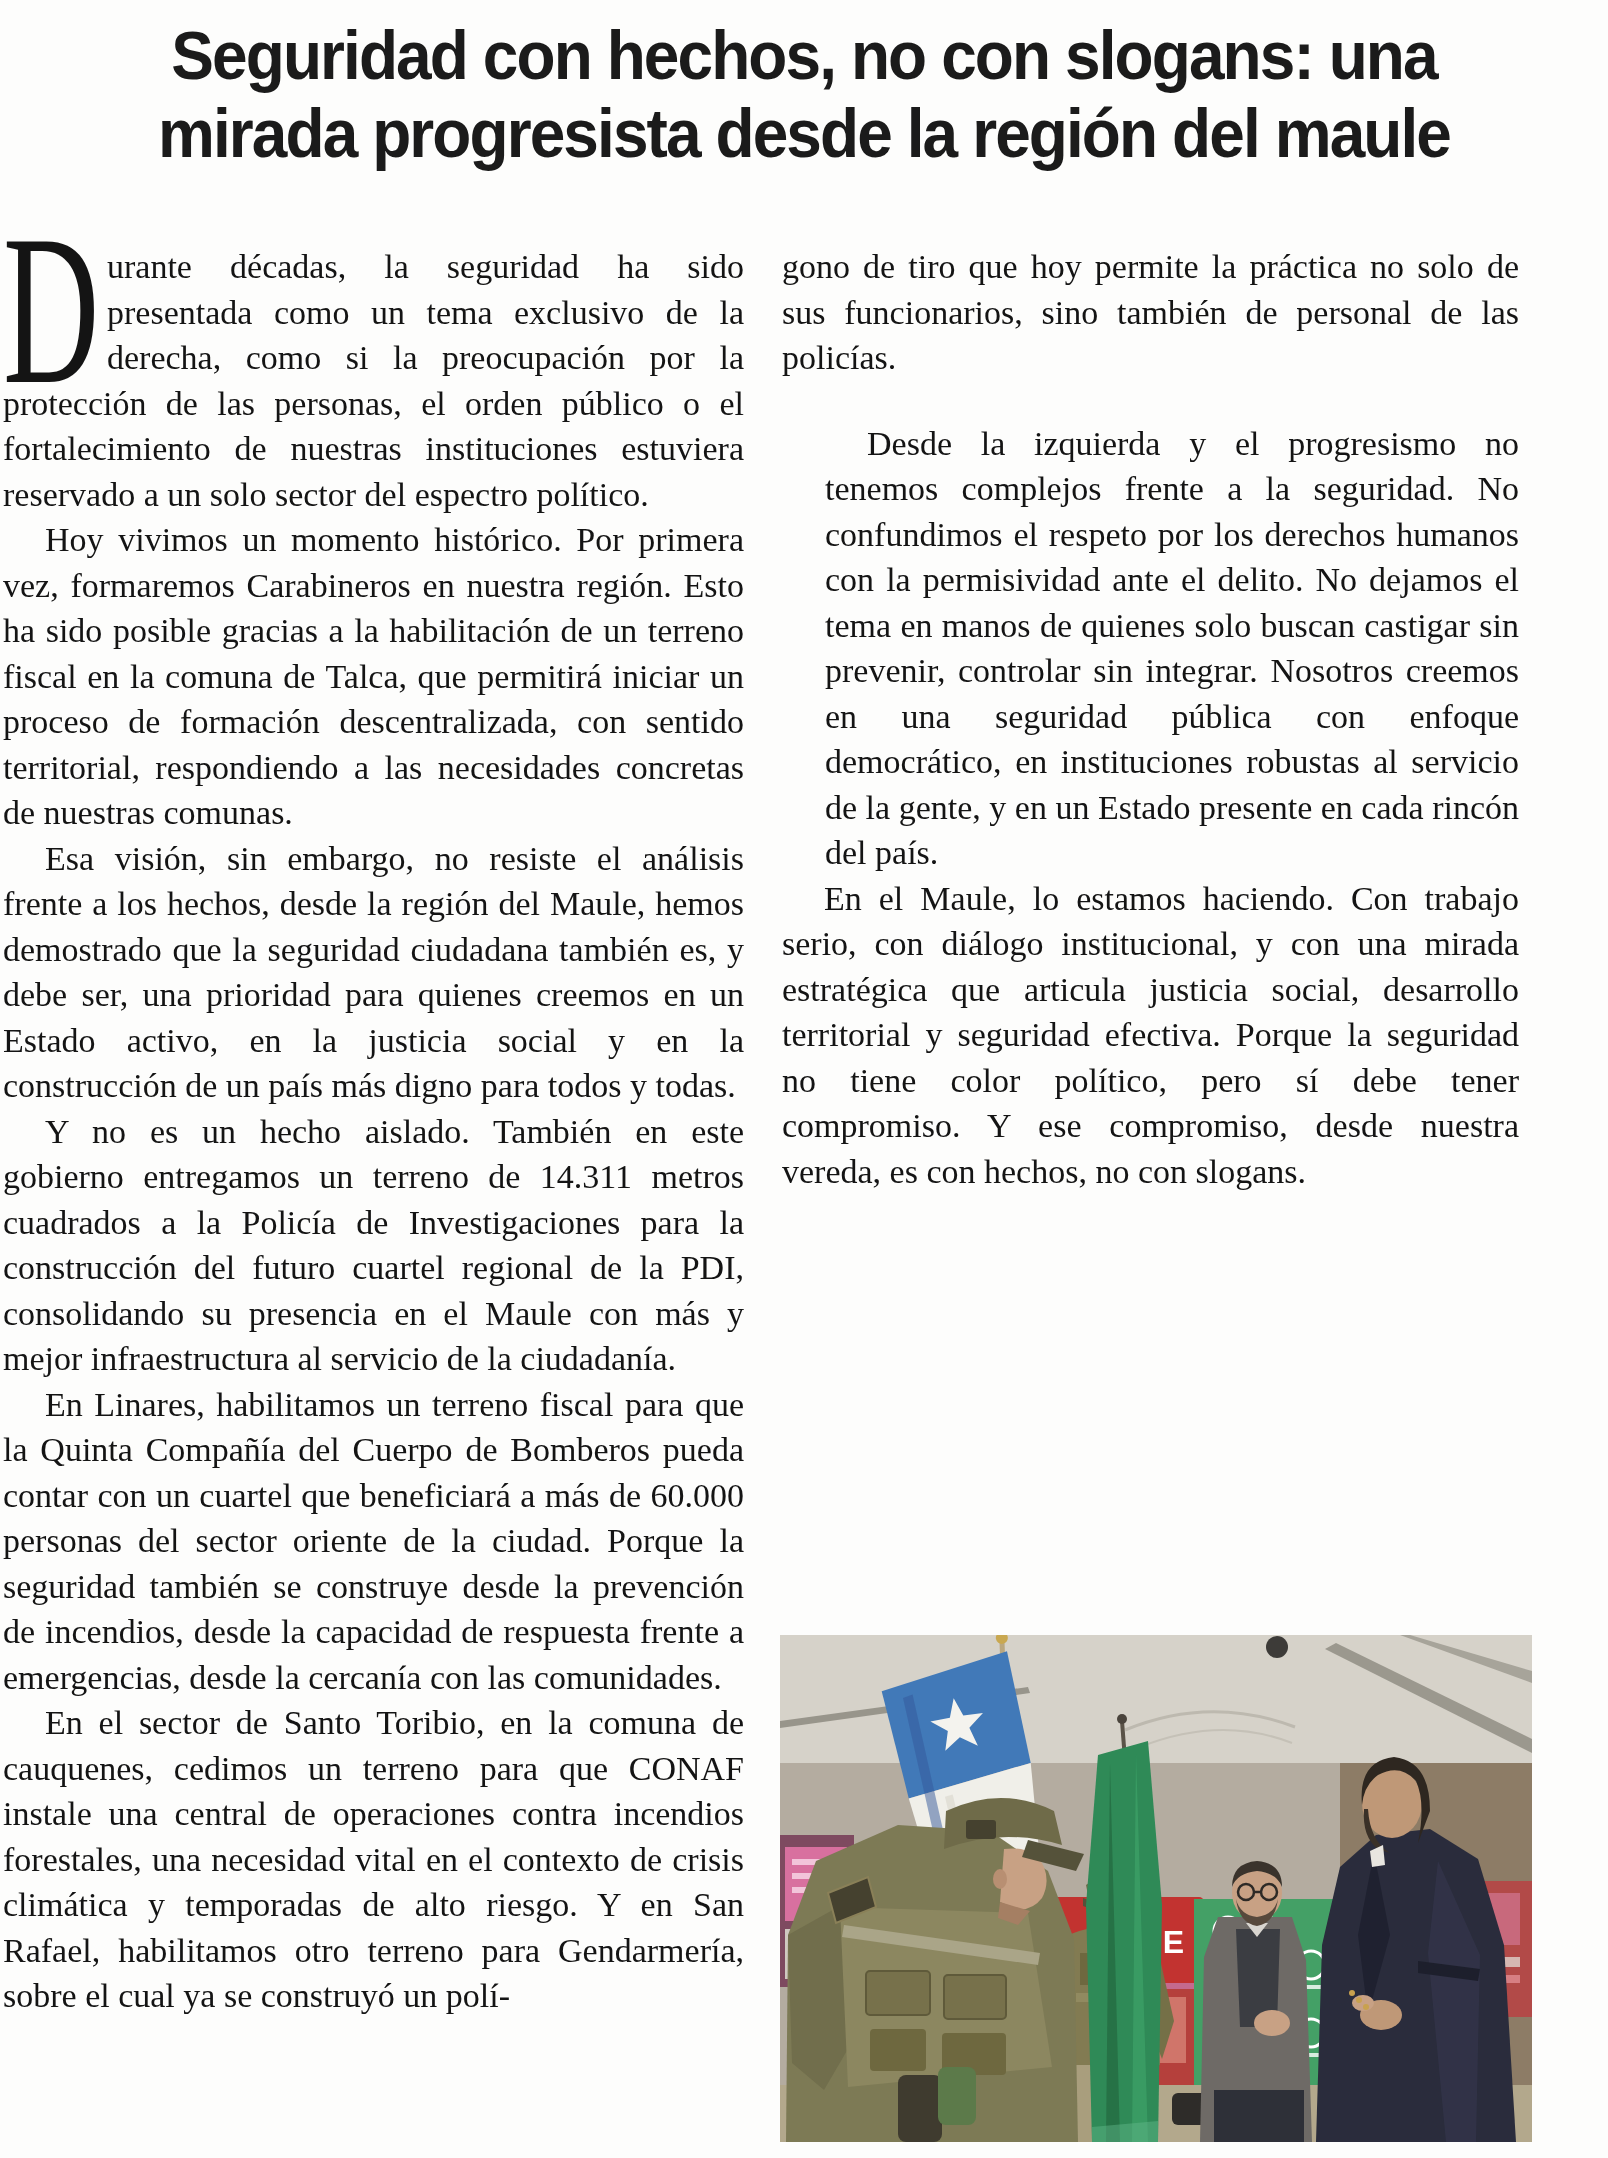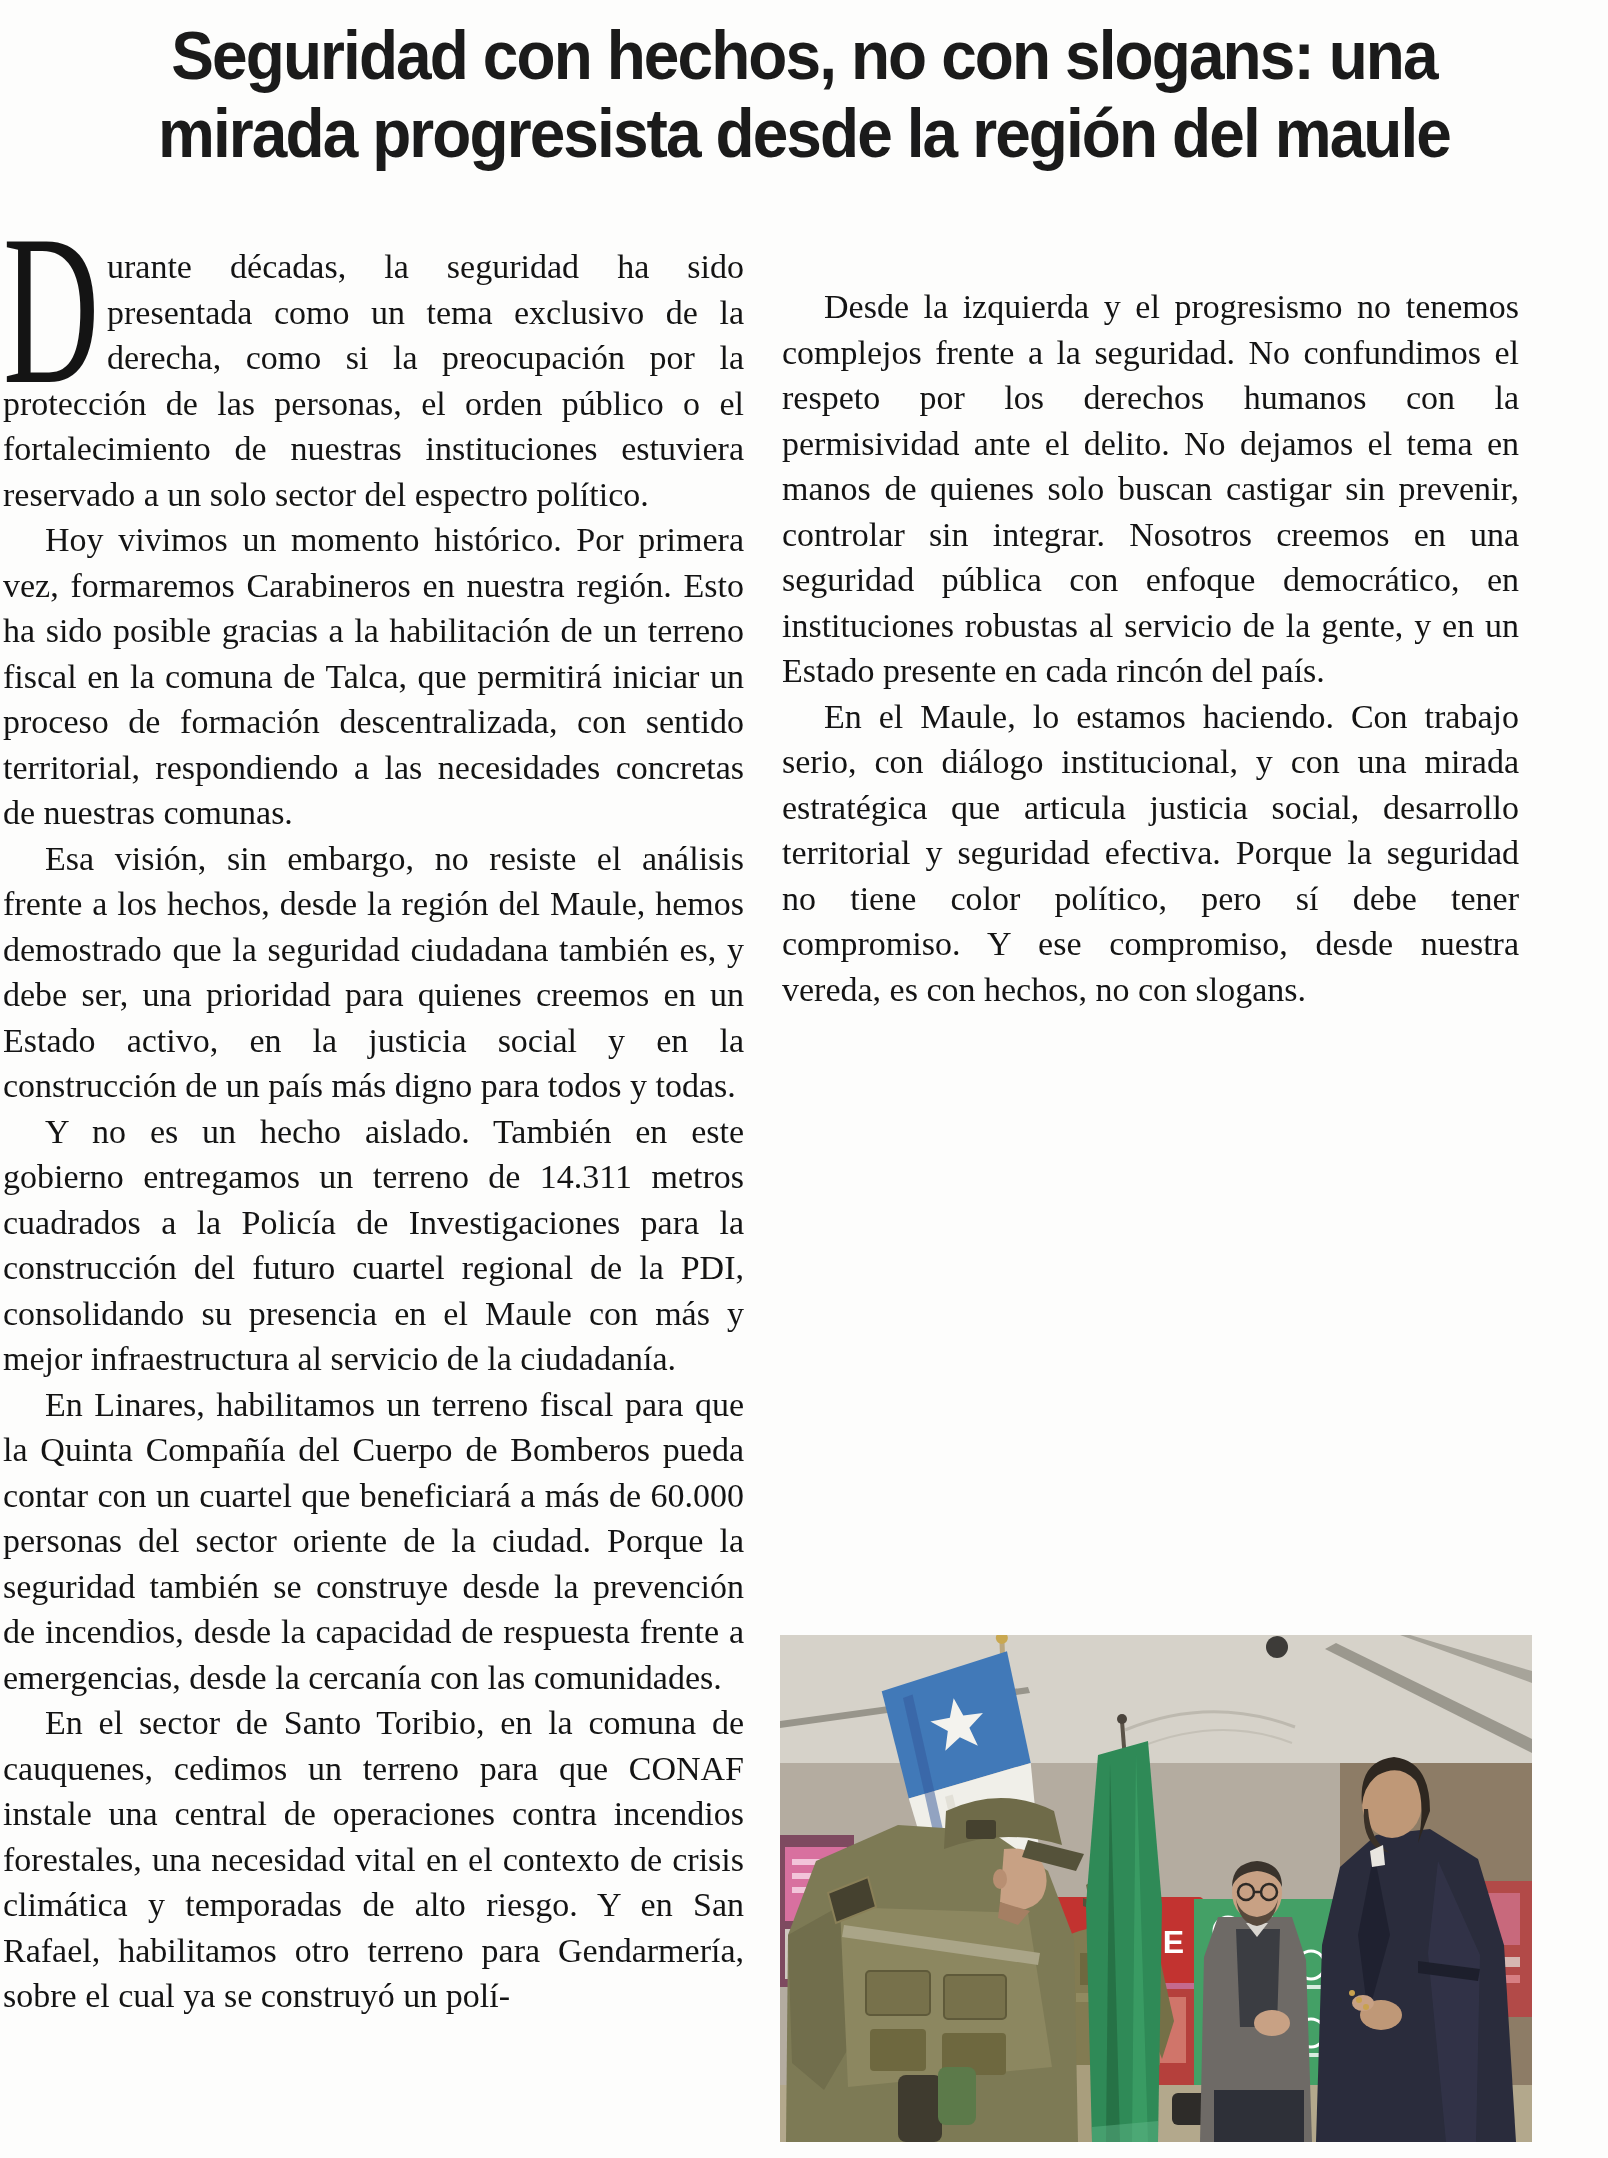--- a/index.html
+++ b/index.html
@@ -19,21 +19,21 @@
   .title span { display:block; }
   .col {
     position:absolute; top:244px;
     font-size:34px; line-height:45.5px; text-align:justify;
   }
   .col-1 { left:3px;   width:741px; }
   .col-2 { left:782px; width:737px; }
   .col p { margin:0; text-indent:42px; }
   .col p.p-first { text-indent:0; }
   .col p.p-cont  { text-indent:0; }
-  .col p.p-gap   { margin-top:40px; }
+  .col p.p-gap   { margin-top:40px;margin-left:43px; }
   .dropcap {
     float:left; width:88px; height:132px; margin-right:16px;
     font-size:215px; line-height:132px;
     transform:scaleX(0.62); transform-origin:left center;
     overflow:visible;
   }
   .byline { font-weight:bold; text-align:center; }
   .byline div { line-height:45.5px; }
   .photo {
     position:absolute; left:780px; top:1635px;
@@ -55,20 +55,21 @@
   <div class="col col-1">
     <p class="p-first"><span class="dropcap">D</span><span>urante décadas, la seguridad ha sido presentada como un tema exclusivo de la derecha, como si la preocupación por la protección de las personas, el orden público o el fortalecimiento de nuestras instituciones estuviera reservado a un solo sector del espectro político.</span></p>
     <p>Hoy vivimos un momento histórico. Por primera vez, formaremos Carabineros en nuestra región. Esto ha sido posible gracias a la habilitación de un terreno fiscal en la comuna de Talca, que permitirá iniciar un proceso de formación descentralizada, con sentido territorial, respondiendo a las necesidades concretas de nuestras comunas.</p>
     <p>Esa visión, sin embargo, no resiste el análisis frente a los hechos, desde la región del Maule, hemos demostrado que la seguridad ciudadana también es, y debe ser, una prioridad para quienes creemos en un Estado activo, en la justicia social y en la construcción de un país más digno para todos y todas.</p>
     <p>Y no es un hecho aislado. También en este gobierno entregamos un terreno de 14.311 metros cuadrados a la Policía de Investigaciones para la construcción del futuro cuartel regional de la PDI, consolidando su presencia en el Maule con más y mejor infraestructura al servicio de la ciudadanía.</p>
     <p>En Linares, habilitamos un terreno fiscal para que la Quinta Compañía del Cuerpo de Bomberos pueda contar con un cuartel que beneficiará a más de 60.000 personas del sector oriente de la ciudad. Porque la seguridad también se construye desde la prevención de incendios, desde la capacidad de respuesta frente a emergencias, desde la cercanía con las comunidades.</p>
     <p>En el sector de Santo Toribio, en la comuna de cauquenes, cedimos un terreno para que CONAF instale una central de operaciones contra incendios forestales, una necesidad vital en el contexto de crisis climática y temporadas de alto riesgo. Y en San Rafael, habilitamos otro terreno para Gendarmería, sobre el cual ya se construyó un polí-</p>
   </div>
 
   <div class="col col-2">
+    <p class="p-cont">gono de tiro que hoy permite la práctica no solo de sus funcionarios, sino también de personal de las policías.</p>
     <p class="p-gap">Desde la izquierda y el progresismo no tenemos complejos frente a la seguridad. No confundimos el respeto por los derechos humanos con la permisividad ante el delito. No dejamos el tema en manos de quienes solo buscan castigar sin prevenir, controlar sin integrar. Nosotros creemos en una seguridad pública con enfoque democrático, en instituciones robustas al servicio de la gente, y en un Estado presente en cada rincón del país.</p>
     <p>En el Maule, lo estamos haciendo. Con trabajo serio, con diálogo institucional, y con una mirada estratégica que articula justicia social, desarrollo territorial y seguridad efectiva. Porque la seguridad no tiene color político, pero sí debe tener compromiso. Y ese compromiso, desde nuestra vereda, es con hechos, no con slogans.</p>
   </div>
 
   <figure class="photo">
     <svg width="752" height="507" viewBox="0 0 752 507" xmlns="http://www.w3.org/2000/svg">
 
       <g>
         <rect x="0" y="0" width="752" height="135" fill="#d6d2c9"></rect>
         <path d="M0,86 L248,52 L250,58 L0,93 Z" fill="#98958b"></path>

